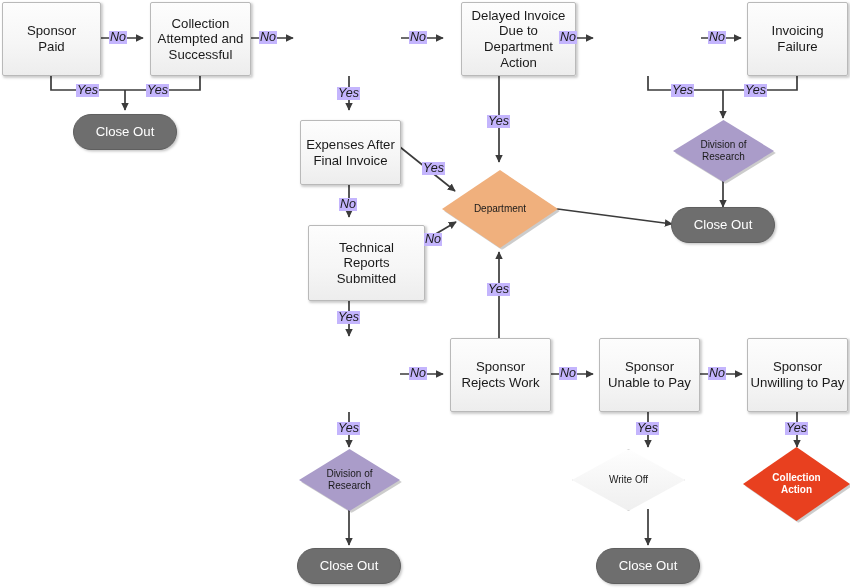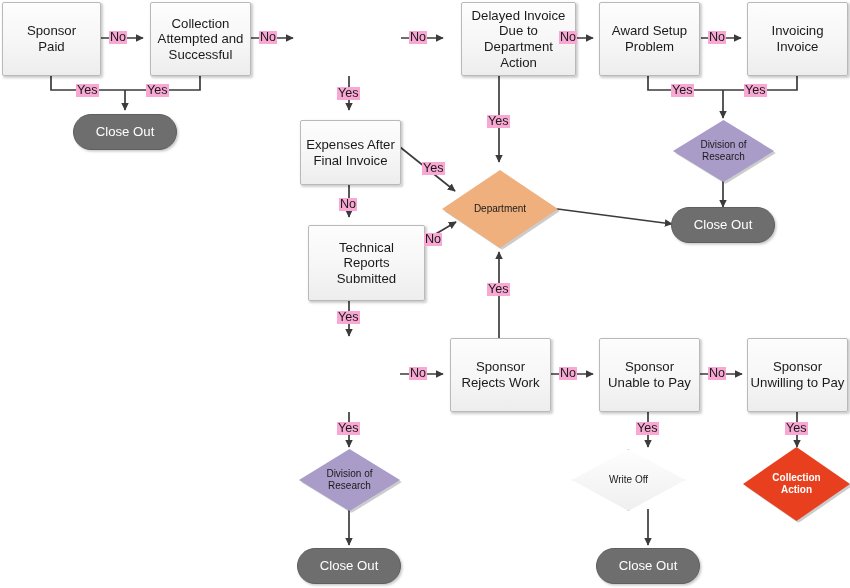--- a/index.html
+++ b/index.html
@@ -85,25 +85,26 @@
   .d-red    .dtext  { color: #ffffff; font-weight: bold; }
   .d-white  .dshape { background: linear-gradient(180deg,#fefefe,#efefef);
                       border: 0; outline: 1px solid #d4d4d4; outline-offset: -1px; }
   .d-white  .dtext  { color: #1a1a1a; }
 
   
   .elabel {
     position: absolute;
     font-size: 12.6px;
     color: #1a1a1a;
-    background: #f9a8d4;
+    background: #c4b5fd;
     padding: 0 1px;
     line-height: 1;
     z-index: 6;
     white-space: nowrap;
+    font-style: italic;
   }
   svg#wires {
     position: absolute;
     left: 0; top: 0;
     width: 850px;
     height: 588px;
     z-index: 2;
     pointer-events: none;
   }
 </style>
@@ -180,28 +181,24 @@
   </div>
 
 
   <div class="node proc" style="left:450px; top:2px; width:115px; height:74px;margin-left:11px;">
     <span class="lbl">Delayed Invoice
 Due to
 Department
 Action</span>
   </div>
 
-  <div class="node proc" style="left:599px; top:2px; width:101px; height:74px;">
-    <span class="lbl">Award Setup
-Problem</span>
-  </div>
 
   <div class="node proc" style="left:747px; top:2px; width:101px; height:74px;">
     <span class="lbl">Invoicing
-Invoice</span>
+Failure</span>
   </div>
 
   <div class="node pill" style="left:73px; top:114px; width:104px; height:36px;">
     <span class="lbl">Close Out</span>
   </div>
 
   <div class="node proc" style="left:300px; top:120px; width:101px; height:65px;">
     <span class="lbl">Expenses After
 Final Invoice</span>
   </div>

